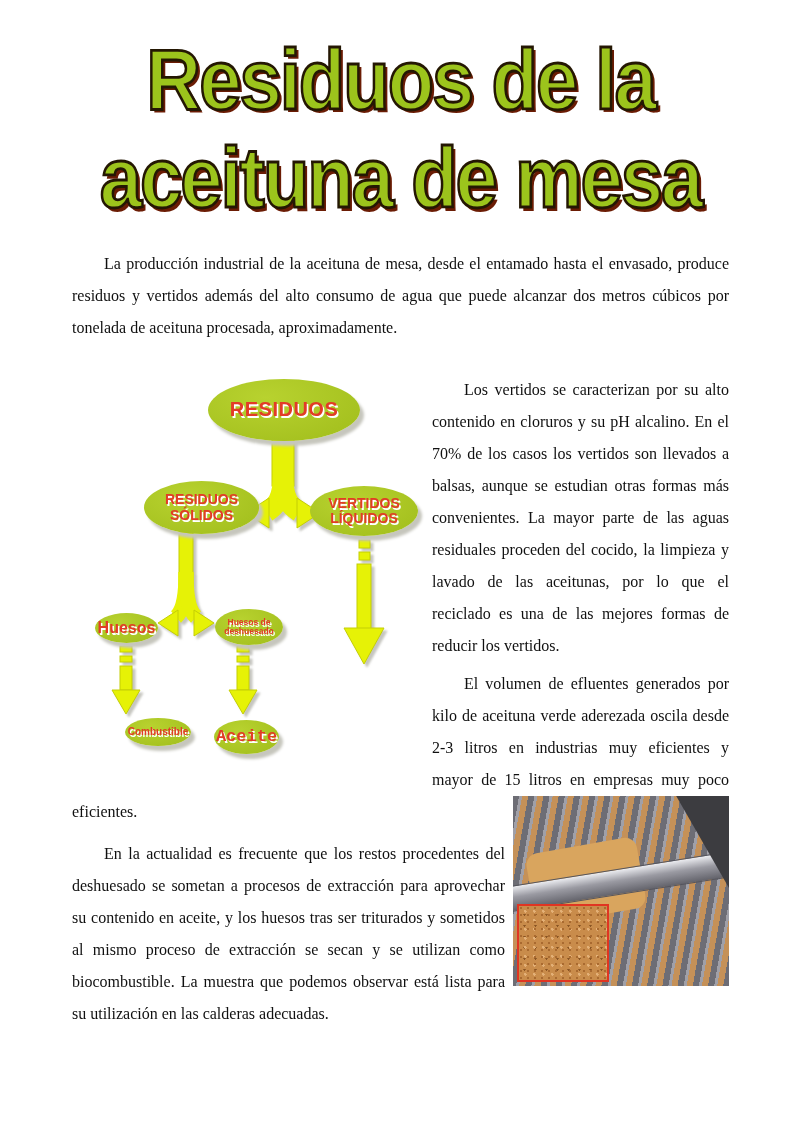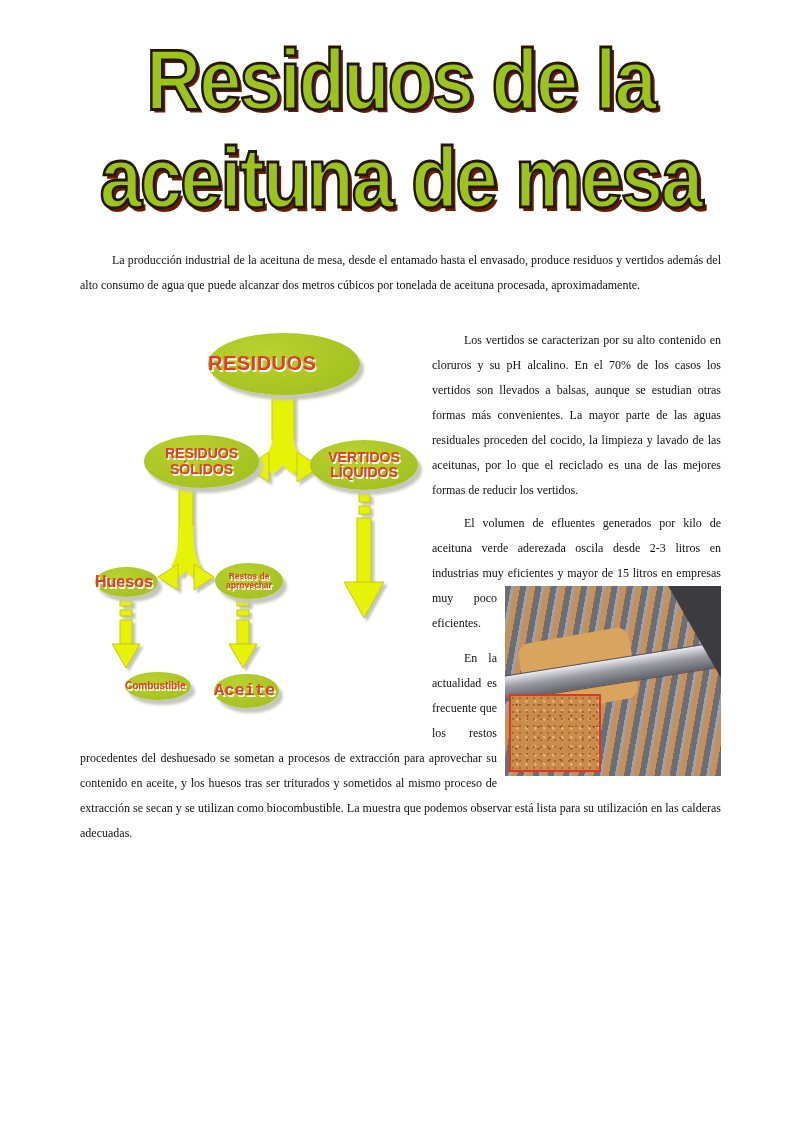--- a/index.html
+++ b/index.html
@@ -33,46 +33,46 @@
     line-height:87px;
     letter-spacing:-2px;
     transform:scaleY(1.13);
     transform-origin:top center;
     color:var(--title-green);
     -webkit-text-stroke:2.5px #241703;
     text-shadow:3px 3px 0 #6b1c04;
   }
   
   .para{
-    font-size:12px;
-    line-height:25px;
+    font-size:16px;
+    line-height:32px;
     text-align:justify;
     text-indent:32px;
-    margin:8px;
+    margin:0;
   }
   .flow{margin-top:30px;}
   .p2{margin-top:28px;}
   .p3{margin-top:6px;}
   .p4{margin-top:10px;}
   
   .diagram{
     float:left;
     position:relative;
     width:354px;height:404px;
     margin:0 6px 4px 0;
   }
   .diagram svg{position:absolute;left:0;top:0;}
   .ar{fill:var(--arrow-yellow);stroke:#c4ce05;stroke-width:1;}
   .ar-s{fill:none;stroke:var(--arrow-yellow);stroke-width:20;}
   .ar-s2{fill:none;stroke:var(--arrow-yellow);stroke-width:15;}
   .shadowed{filter:drop-shadow(3px 3px 1px rgba(150,150,138,0.55));}
   .node{
     position:absolute;
     border-radius:50%;
-    display:flex;align-items:center;
+    display:flex;align-items:center;justify-content:center;
     text-align:center;
     background:radial-gradient(ellipse at 38% 30%, #b8d22f 0%, var(--ellipse-green) 75%);
     box-shadow:4px 5px 3px var(--shadow-gray);
     font-family:"Liberation Sans", sans-serif;
     font-weight:bold;
     color:var(--label-red);
     text-shadow:1.5px 1.5px 0 #ffffff;
     line-height:1.08;
   }
   
@@ -172,21 +172,21 @@
       <div class="node" style="left:72px;top:107px;width:115px;height:53px;font-size:14px;">
         <span>RESIDUOS SÓLIDOS</span>
       </div>
       <div class="node" style="left:238px;top:112px;width:108px;height:50px;font-size:14px;">
         <span>VERTIDOS LÍQUIDOS</span>
       </div>
       <div class="node" style="left:23px;top:239px;width:63px;height:30px;font-size:16px;">
         <span>Huesos</span>
       </div>
       <div class="node" style="left:143px;top:235px;width:64px;height:36px;font-size:8.5px;padding:0 2px;">
-        <span>Restos de aprovechar</span>
+        <span>Huesos de deshuesado</span>
       </div>
       <div class="node" style="left:21px;top:344px;width:66px;height:28px;font-size:10px;margin-left:32px;">
         <span>Combustible</span>
       </div>
       <div class="node" style="left:142px;top:346px;width:65px;height:34px;font-size:17px;font-family:Liberation Mono, monospace;">
         <span>Aceite</span>
       </div>
     </div>
 
     <div class="para p2">Los vertidos se caracterizan por su alto contenido en cloruros y su pH alcalino. En el 70% de los casos los vertidos son llevados a balsas, aunque se estudian otras formas más convenientes. La mayor parte de las aguas residuales proceden del cocido, la limpieza y lavado de las aceitunas, por lo que el reciclado es una de las mejores formas de reducir los vertidos.</div>

